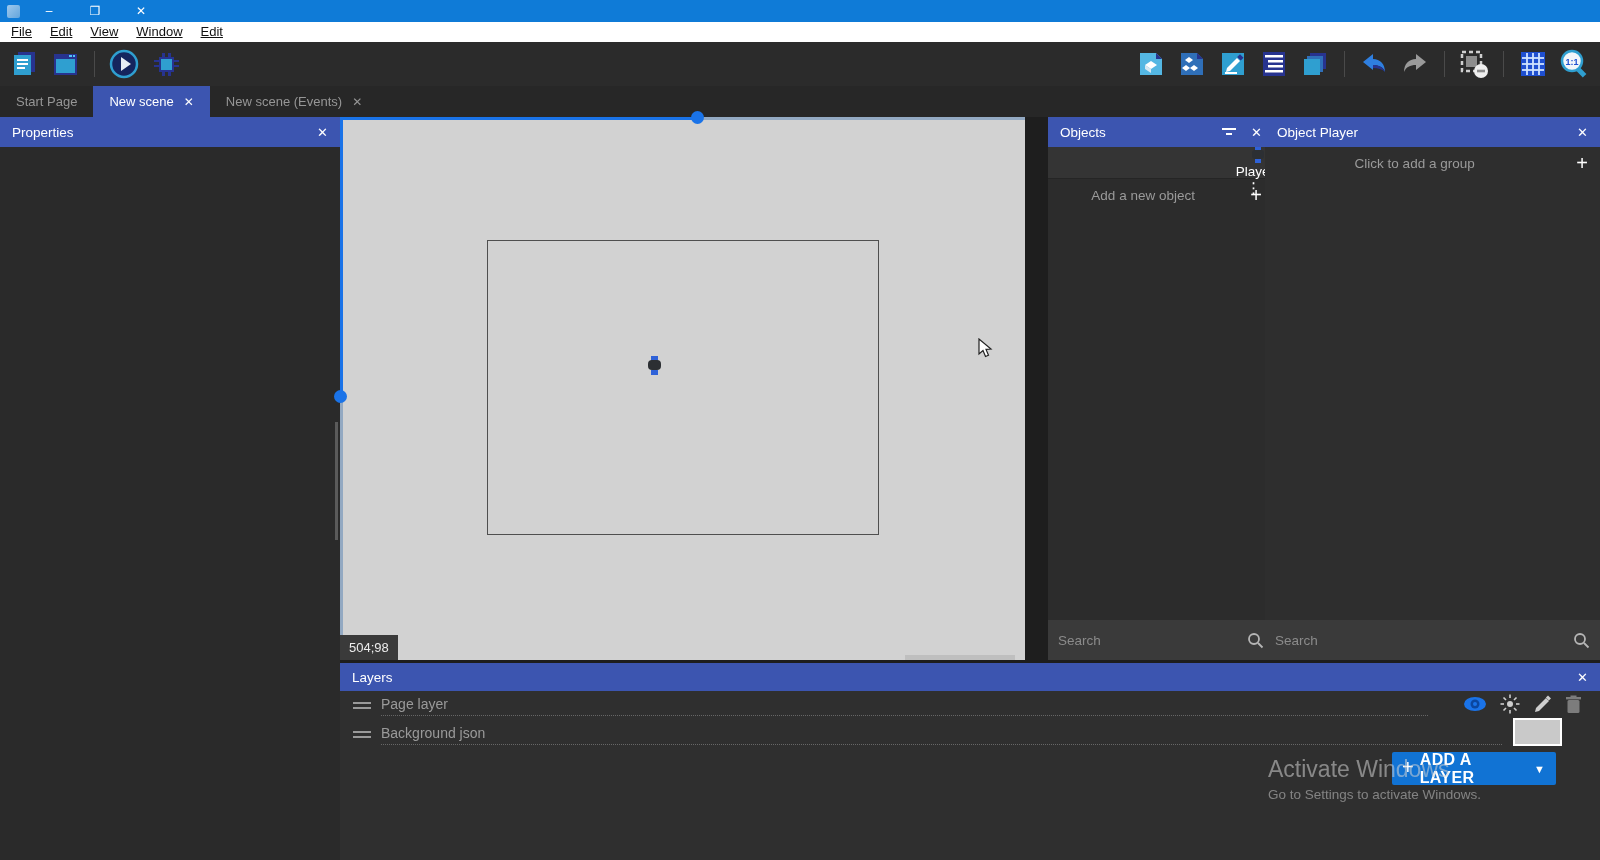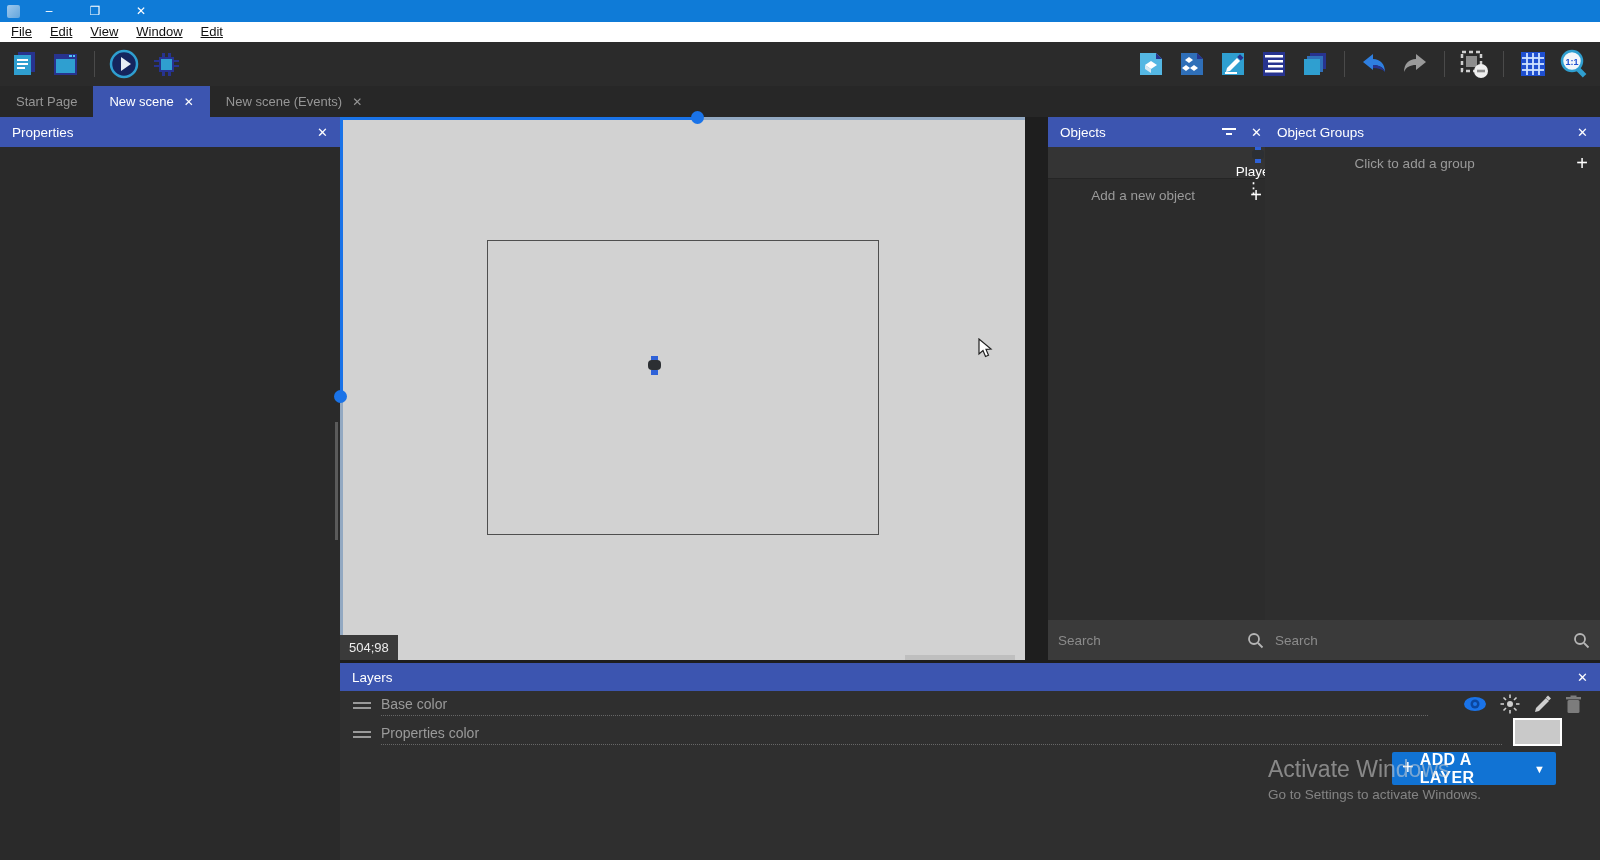--- a/index.html
+++ b/index.html
@@ -348,21 +348,21 @@
         <svg width="17" height="17" viewBox="0 0 17 17">
           <circle cx="7" cy="7" r="5" fill="none" stroke="#b5b5b5" stroke-width="1.8"></circle>
           <line x1="11" y1="11" x2="15.5" y2="15.5" stroke="#b5b5b5" stroke-width="1.8"></line>
         </svg>
       </span>
     </div>
   </div>
 
   <div id="objectgroups">
     <div class="panel-header">
-      <span>Object Groups</span>
+      <span>Object Player</span>
       <span class="spacer"></span>
       <span class="panel-close">✕</span>
     </div>
     <div class="add-row">
       <span class="add-label">Click to add a group</span>
       <span class="plus">+</span>
     </div>
     <div class="search-bar">
       <input type="text" placeholder="Search" style="">
       <span>
@@ -379,21 +379,21 @@
       <span>Layers</span>
       <span class="spacer"></span>
       <span class="panel-close">✕</span>
     </div>
 
     <div class="layer-row row1">
       <span class="drag">
           <i></i>
           <i></i>
         </span>
-      <span class="layer-name">Base color</span>
+      <span class="layer-name">Page layer</span>
       <span class="layer-icons">
         <span>
           <svg width="24" height="16" viewBox="0 0 24 16">
             <ellipse cx="12" cy="8" rx="11" ry="7" fill="#1a73e8"></ellipse>
             <circle cx="12" cy="8" r="4.5" fill="#0b47a0"></circle>
             <circle cx="12" cy="8" r="2" fill="#1a73e8"></circle>
           </svg>
         </span>
         <span>
           <svg width="20" height="20" viewBox="0 0 20 20">
@@ -424,21 +424,21 @@
           </svg>
         </span>
       </span>
     </div>
 
     <div class="layer-row row2">
       <span class="drag">
           <i></i>
           <i></i>
         </span>
-      <span class="layer-name">Properties color</span>
+      <span class="layer-name">Background json</span>
     </div>
 
     <div class="color-swatch"></div>
 
     <div class="add-layer-btn">
       <span class="plus">+</span>
       <span class="lbl">ADD A LAYER</span>
       <span class="dd">▼</span>
     </div>
   </div>

